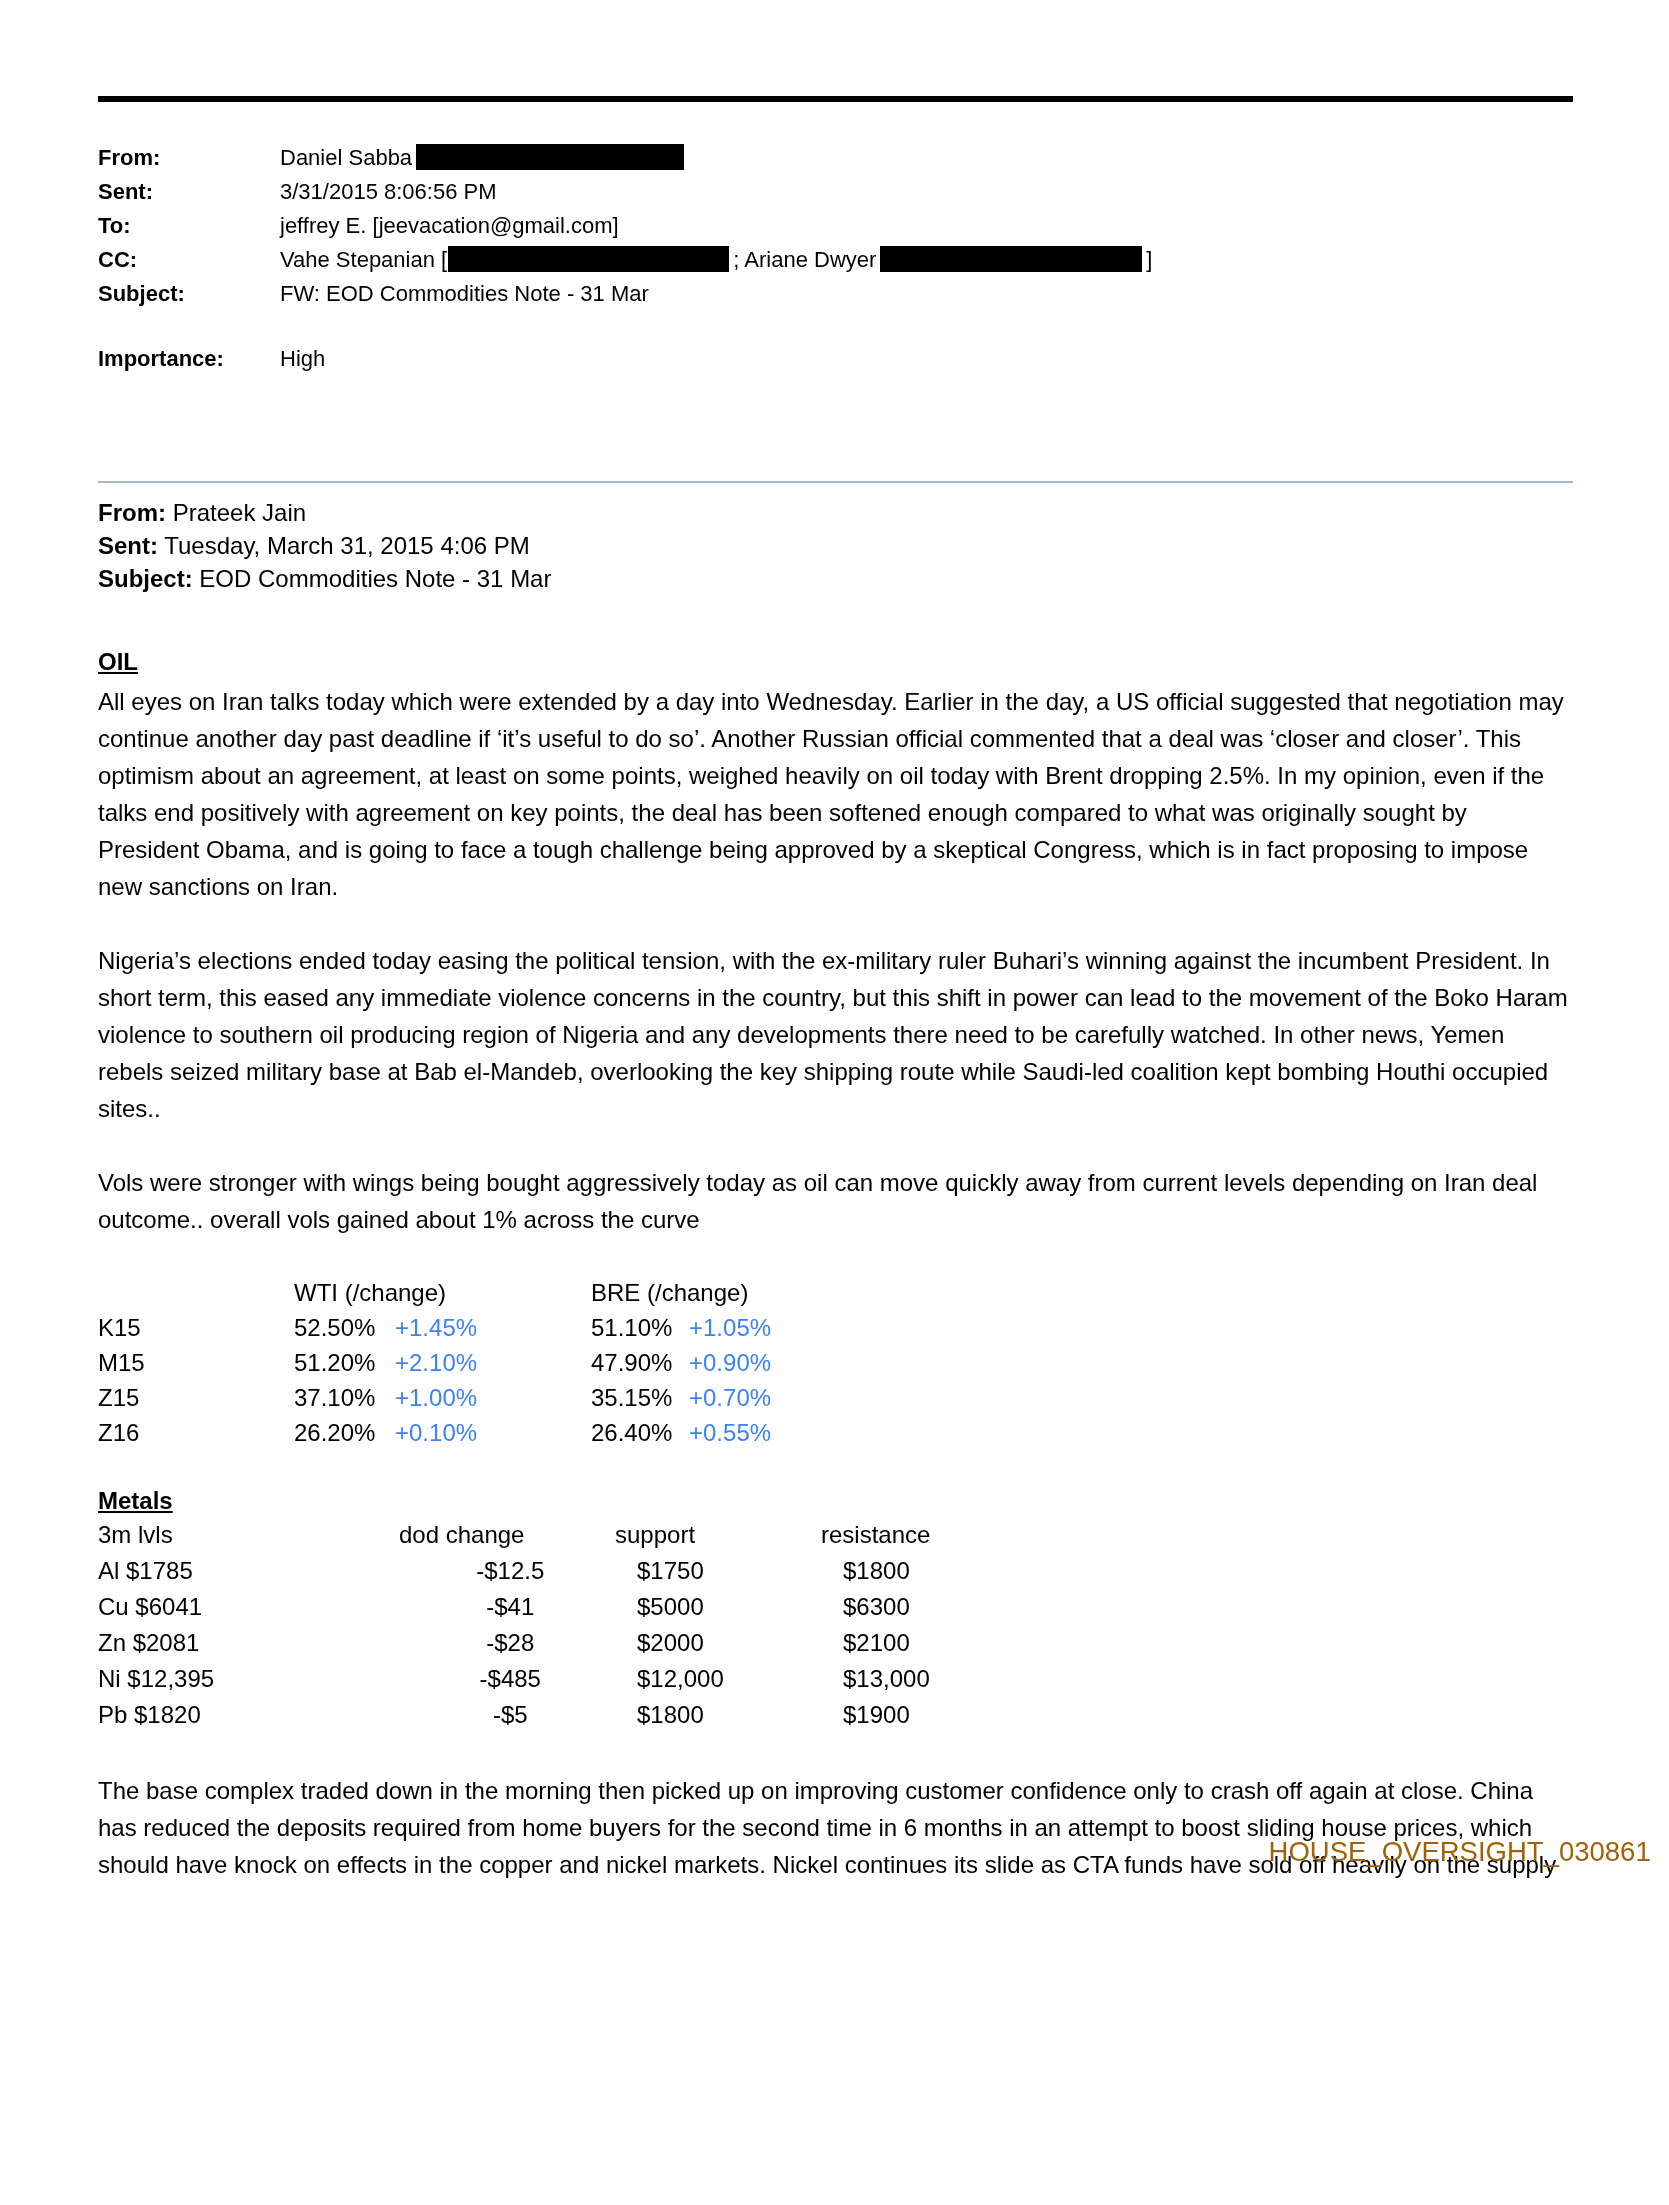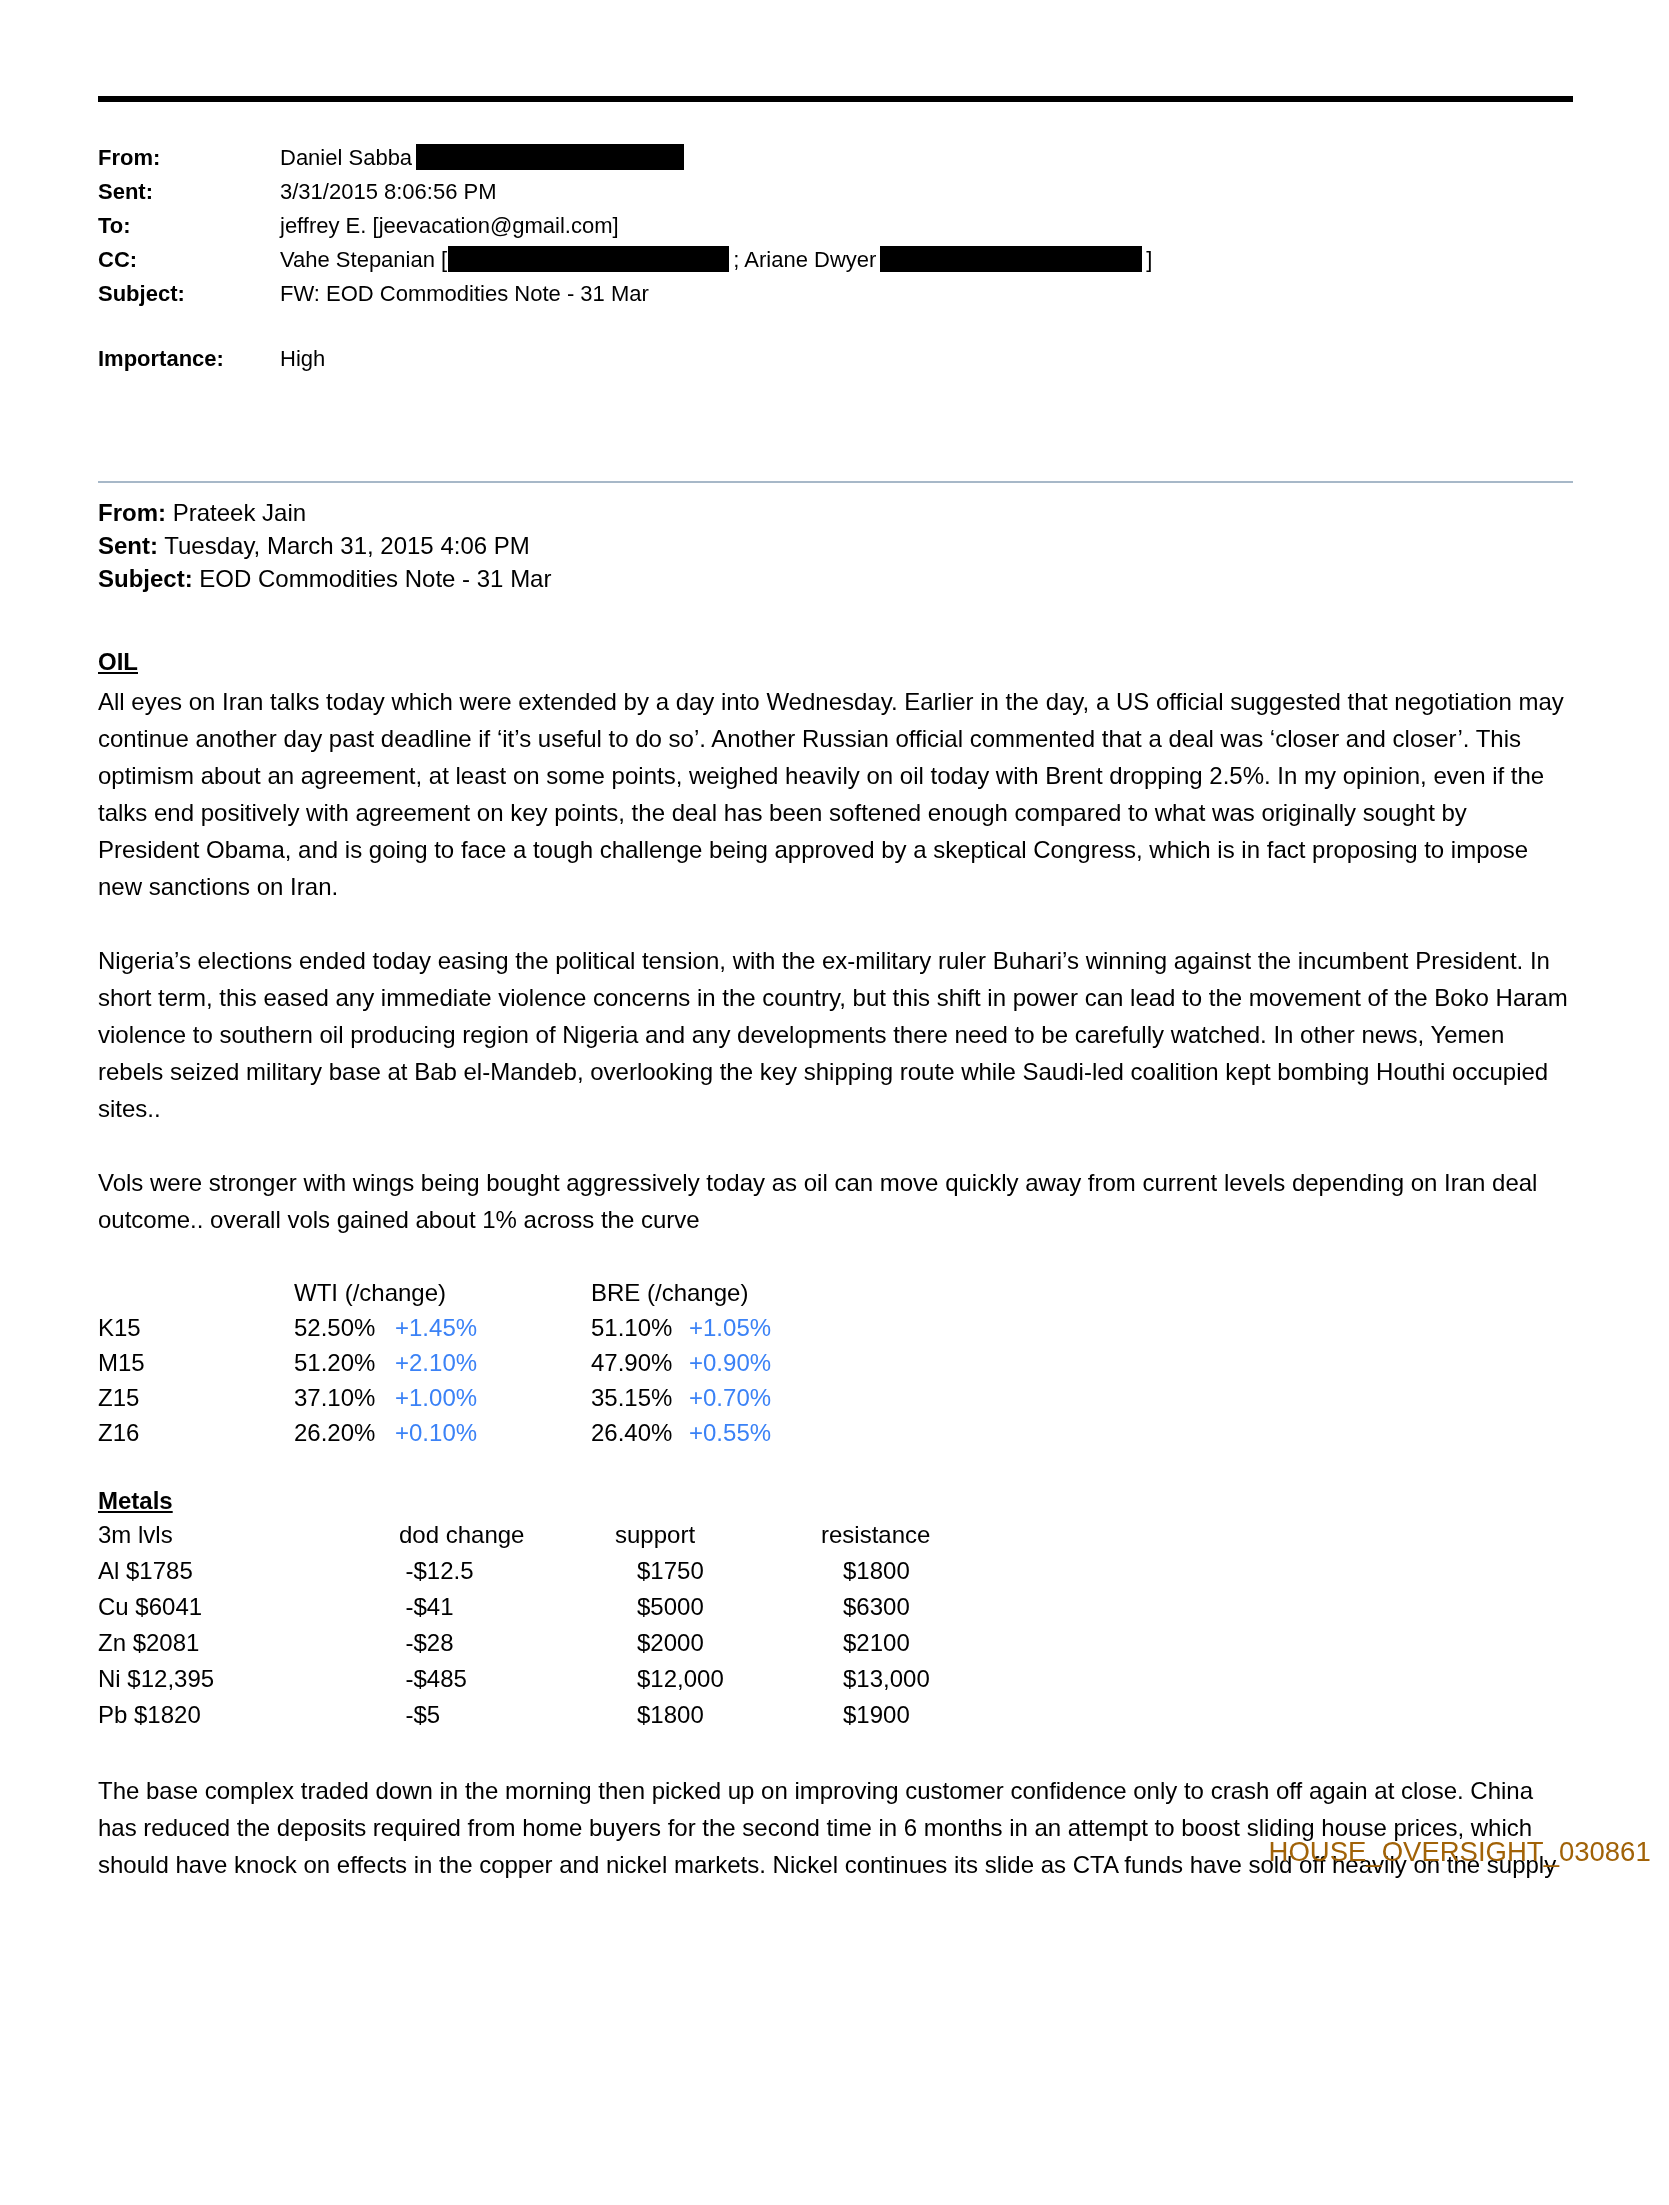--- a/index.html
+++ b/index.html
@@ -52,21 +52,21 @@
   .vol-table { font-size:24px; line-height:35px; margin-top:0; }
   .vol-row { display:grid; grid-template-columns:196px 101px 196px 98px auto; }
   .vol-head .h-wti { grid-column:2 / span 2; }
   .vol-head .h-bre { grid-column:4 / span 2; }
   .green { color:#3b82f6; }
 
   
   .metals-heading { margin-top:34px; margin-bottom:0; }
   .metals-table { font-size:24px; line-height:36px; }
   .metal-row { display:grid; grid-template-columns:301px 216px 206px auto; }
-  .pad-sm { padding-left:6.5px; }
+  .pad-sm { padding-left:6.5px;text-align:center; }
   .pad-md { padding-left:22px; }
 
   .metals-para { margin-top:39px; margin-bottom:16px; }
 
   .footer {
     position:absolute;
     right:18.3px;
     bottom:13px;
     font-size:27.5px;
     color:#a16207;

